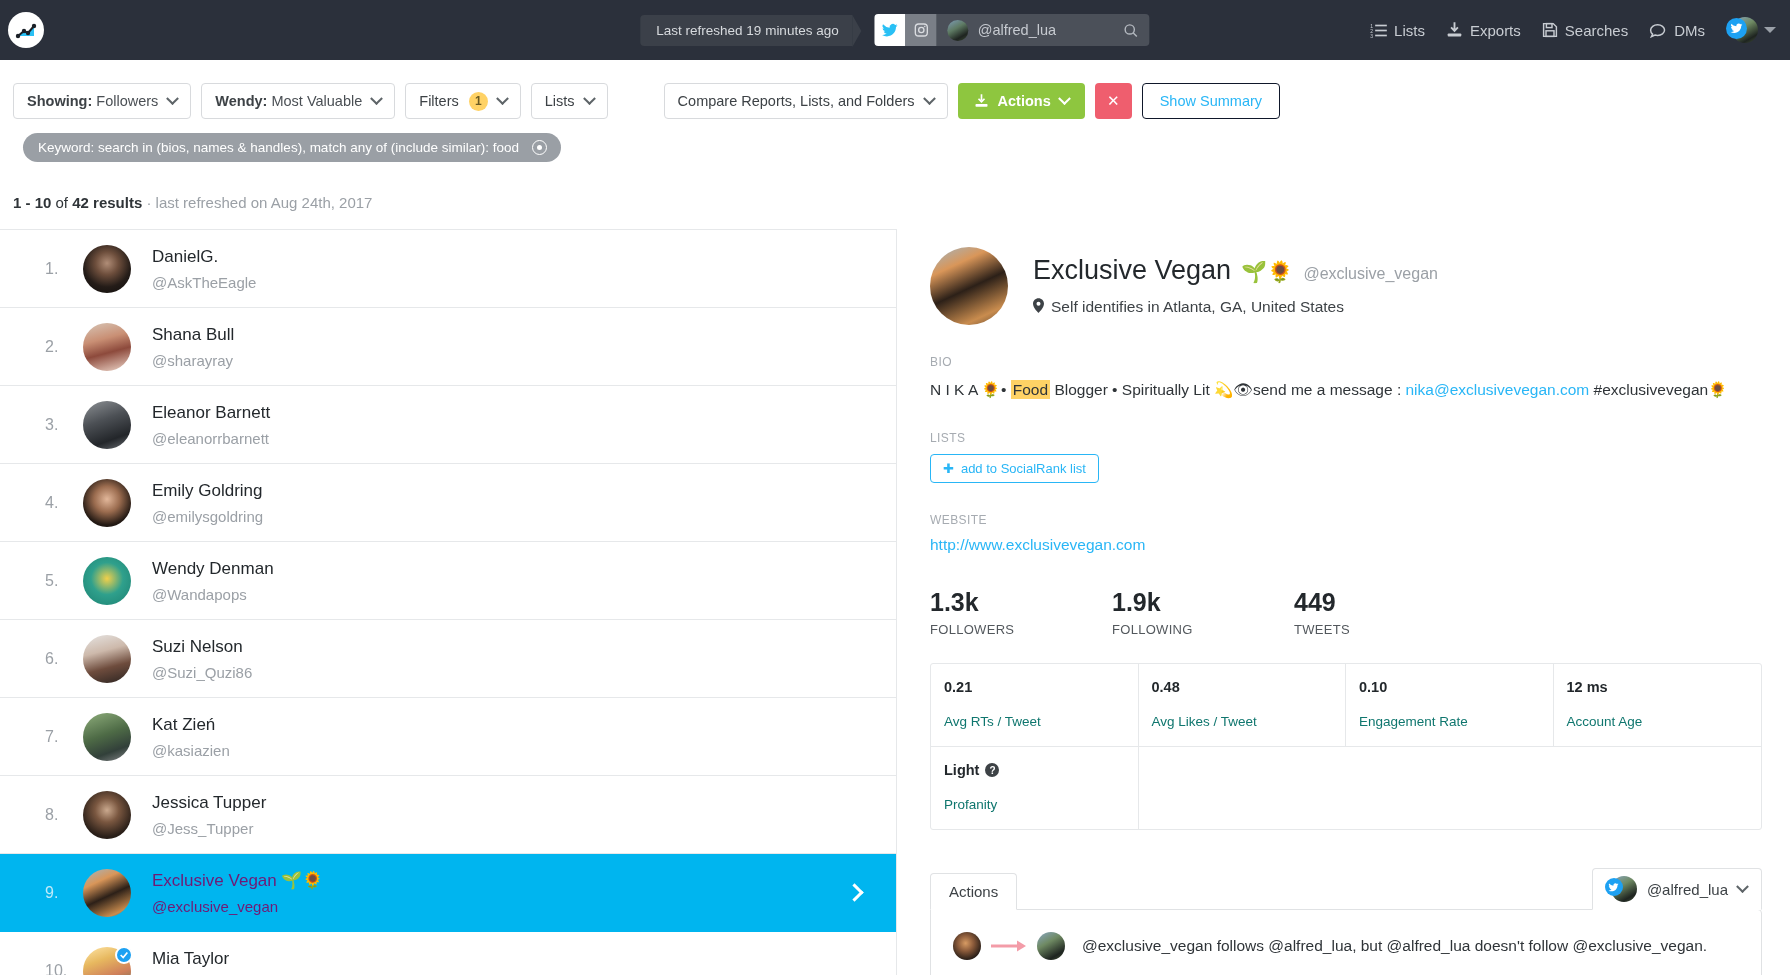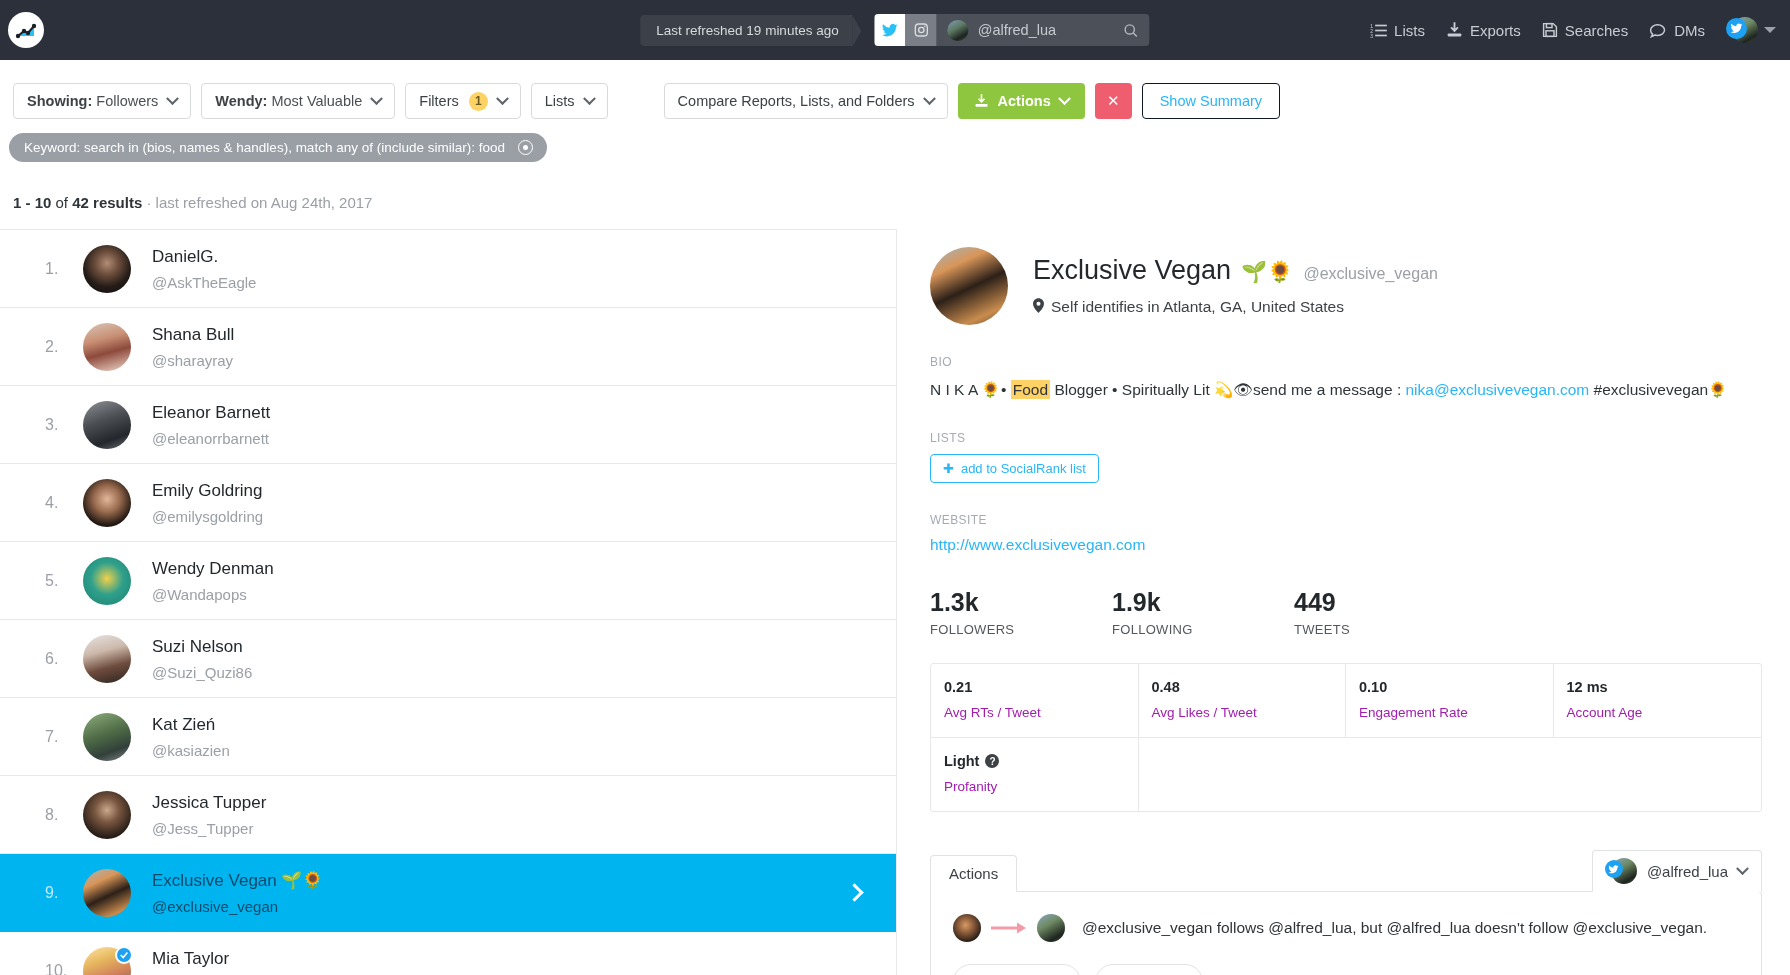--- a/index.html
+++ b/index.html
@@ -134,21 +134,21 @@
     border-radius: 4px; color: #fff; font-size: 15px; cursor: pointer;
     display:flex; align-items:center; justify-content:center;
   }
   #show-summary-btn {
     height: 36px; border: 1px solid #0f172a; border-radius: 4px;
     background: #fff; color: #29b6f6; font-size: 14.5px;
     padding: 0 17px; cursor: pointer;
   }
 
   
-  #chip-row { padding: 2px 0 0 9px; text-decoration: underline; }
+  #chip-row { padding: 2px 0 0 23px; text-decoration: underline; }
   #keyword-chip {
     display: inline-flex; align-items: center; gap: 13px;
     background: #9a9fa5; color: #fff; font-size: 13.5px;
     border-radius: 16px; padding: 7px 14px 7px 15px;
   }
   #chip-close {
     width: 15px; height: 15px; border-radius: 50%;
     border: 1.6px solid #fff; display:flex;
     align-items:center; justify-content:center;
     cursor: pointer; flex: none;
@@ -187,21 +187,21 @@
   .row .avatar {
     width: 48px; height: 48px; border-radius: 50%;
     flex: none; margin-right: 21px; position: relative;
     background-size: cover;
   }
   .row .names { display: flex; flex-direction: column; gap: 7px; }
   .row .dname { font-size: 17px; color: #23282c; }
   .row .handle { font-size: 15px; color: #9ba0a6; }
   .row.selected { background: #00b5ef; border-bottom-color: #00b5ef; }
   .row.selected .rank { color: #bfeaf9; }
-  .row.selected .dname, .row.selected .handle { color: #0c4a6e; }
+  .row.selected .dname, .row.selected .handle { color: #701a75; }
   .row-chevron {
     position: absolute; right: 35px; top: 50%;
     width: 13px; height: 13px; margin-top: -7px;
     border-right: 3.4px solid #fff; border-top: 3.4px solid #fff;
     transform: rotate(45deg);
   }
   .verified-badge {
     position: absolute; right: -2px; top: -1px;
     width: 18px; height: 18px; border-radius: 50%;
     background: #1da1f2; border: 2px solid #fff;
@@ -268,21 +268,21 @@
   }
   .mcell {
     padding: 15px 0 17px 13px;
     border-right: 1px solid #e6e8ea; border-bottom: 1px solid #e6e8ea;
   }
   .mcell:nth-child(4) { border-right: none; }
   .mcell .mv {
     font-size: 14.5px; font-weight: bold; color: #23282c;
     display:flex; align-items:center; gap: 6px;
   }
-  .mcell .ml { font-size: 13.5px; color: #a21caf; margin-top: 10px; }
+  .mcell .ml { font-size: 13.5px; color: #0f766e; margin-top: 19px; }
   .mcell.empty { border-bottom: none; border-right: none; }
   .mcell.last-row { border-bottom: none; }
   .qmark {
     width: 14px; height: 14px; border-radius: 50%;
     background: #3d4246; color: #fff; font-size: 10px;
     display: inline-flex; align-items: center; justify-content: center;
     font-weight: bold; cursor: pointer;
   }
 
   

